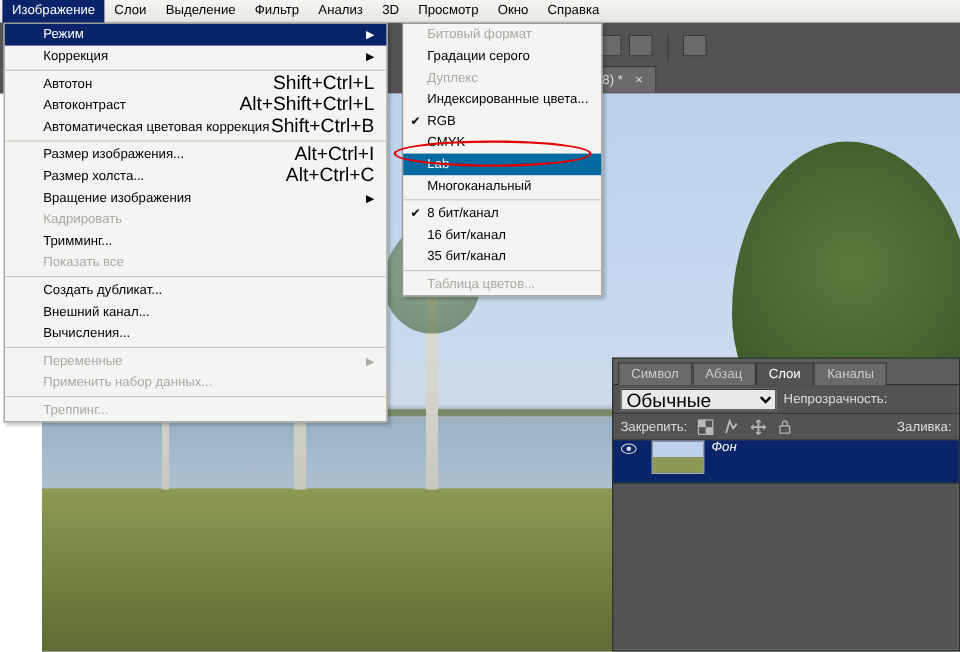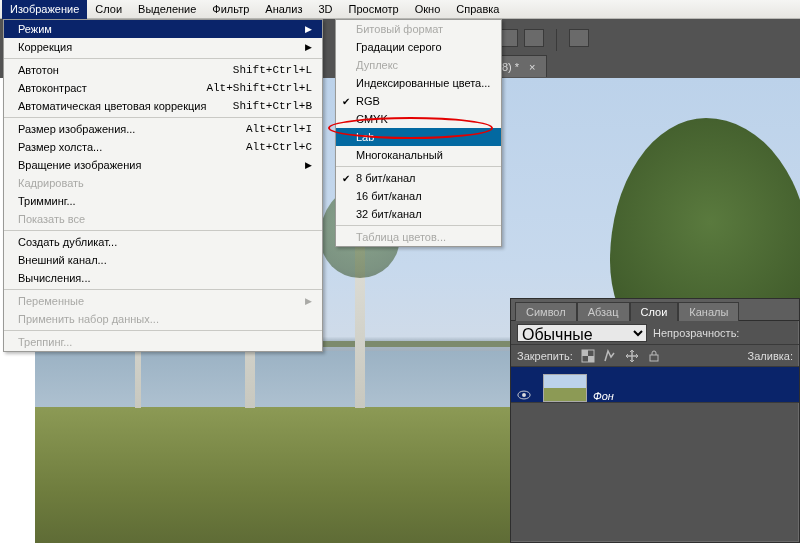--- a/index.html
+++ b/index.html
@@ -11,25 +11,25 @@
 
   .toolbar-bg { position: absolute; left: 0; top: 19px; right: 0; height: 60px; background: #535353; }
   .toolbar-bg .tool-row { position:absolute; left:472px; top:10px; display:flex; gap:6px; }
   .toolbar-bg .tool-box { width:20px; height:18px; border:1px solid #3a3a3a; background:#6a6a6a; }
   .toolbar-bg .tool-sep { width:1px; height:22px; background:#3a3a3a; margin:0 6px; }
 
   .doc-tabs { position: absolute; left: 472px; top: 55px; height: 22px; background: #6a6a6a; color: #ddd; font-size: 11px; display:flex; align-items:center; padding: 0 10px; border:1px solid #3a3a3a; border-bottom: none;}
   .doc-tabs .x { margin-left: 10px; font-family: Arial; }
 
   .dropdown { position: absolute; left: 3px; top: 19px; width: 320px; background: #f4f4f2; border: 1px solid #9a9a97; box-shadow: 2px 2px 3px rgba(0,0,0,.25); font-size: 11px; z-index: 20; }
-  .dropdown .row { display:flex; align-items:center; height:18px; padding: 0 10px 0 14px; color:#000; }
+  .dropdown .row { display:flex; align-items:center; height:18px; padding: 0 10px 0 32px; color:#000; }
   .dropdown .row.sel { background:#0a246a; color:#fff; }
   .dropdown .row.disabled { color:#a9a9a6; }
   .dropdown .row .label { flex:1; }
-  .dropdown .row .sc { color:inherit; font-size:11px;font-family:Liberation Mono, monospace; }
+  .dropdown .row .sc { color:inherit; font-size:16px; }
   .dropdown .row .arrow { width:10px; text-align:right; font-size:9px; }
   .dropdown .sep { height:1px; background:#c9c9c5; margin: 2px 0; }
 
   .submenu { position:absolute; left:323px; top:19px; width:167px; background:#f4f4f2; border:1px solid #9a9a97; box-shadow: 2px 2px 3px rgba(0,0,0,.25); font-size:11px; z-index:25;margin-left:12px; }
   .submenu .srow { display:flex; align-items:center; height:18px; padding:0 8px 0 20px; position:relative; color:#000; }
   .submenu .srow.disabled { color:#a9a9a6; }
   .submenu .srow.sel { background:#0369a1; color:#fff; }
   .submenu .srow .chk { position:absolute; left:6px; font-size:10px; }
   .submenu .sep { height:1px; background:#c9c9c5; margin:2px 0; }
 
@@ -47,21 +47,21 @@
   .panel { position:absolute; right:0; top:298px; width:290px; height:245px; background:#535353; border:1px solid #2e2e2e; box-shadow:-1px -1px 0 #6a6a6a inset; font-size:11px; color:#ddd; z-index:40; }
   .panel .tabrow { display:flex; height:22px; align-items:flex-end; padding-left:4px; gap:0; border-bottom:1px solid #2e2e2e; background:#5e5e5e; }
   .panel .tab { padding:3px 10px; background:#6a6a6a; color:#ccc; border:1px solid #3a3a3a; border-bottom:none; position:relative; top:1px; }
   .panel .tab.active { background:#535353; color:#fff; }
   .panel .opts { display:flex; align-items:center; height:24px; padding:0 6px; gap:6px; border-bottom:1px solid #3a3a3a; }
   .panel .opts select { font-size:16px; height:18px; background:#e8e8e8; border:1px solid #3a3a3a; width:130px; }
   .panel .opts .oplabel { color:#ddd; font-size:11px; }
   .panel .lockrow { display:flex; align-items:center; height:22px; padding:0 6px; gap:8px; border-bottom:1px solid #3a3a3a; font-size:11px; color:#ddd; }
   .panel .lockrow .ico { width:14px; height:14px; display:inline-block; }
   .panel .layers { }
-  .panel .layer { display:flex; align-items:flex-end; height:36px; background:#0a246a; color:#fff; border-bottom:1px solid #3a3a3a; }
+  .panel .layer { display:flex; align-items:flex-start; height:36px; background:#0a246a; color:#fff; border-bottom:1px solid #3a3a3a; }
   .panel .layer .vis { width:26px; display:flex; justify-content:center; }
   .panel .layer .thumb { width:44px; height:28px; margin:0 6px; background:linear-gradient(#bcd2ea 0 50%, #8c9a55 50% 100%); border:1px solid #aaa; }
   .panel .layer .lname { font-style:italic; font-size:11px; }
 
   svg.eye { width:14px; height:14px; }
 </style>
 </head>
 <body>
 
 <div class="menubar">
@@ -202,21 +202,21 @@
     </div>
   <div class="sep"></div>
   <div class="srow">
       <span class="chk">✔</span>
       <span>8 бит/канал</span>
     </div>
   <div class="srow">
       <span>16 бит/канал</span>
     </div>
   <div class="srow">
-      <span>32 бит/канал</span>
+      <span>35 бит/канал</span>
     </div>
   <div class="sep"></div>
   <div class="srow disabled">
       <span>Таблица цветов...</span>
     </div>
 </div>
 
 <div class="ellipse-ann"></div>
 
 <div class="panel">

